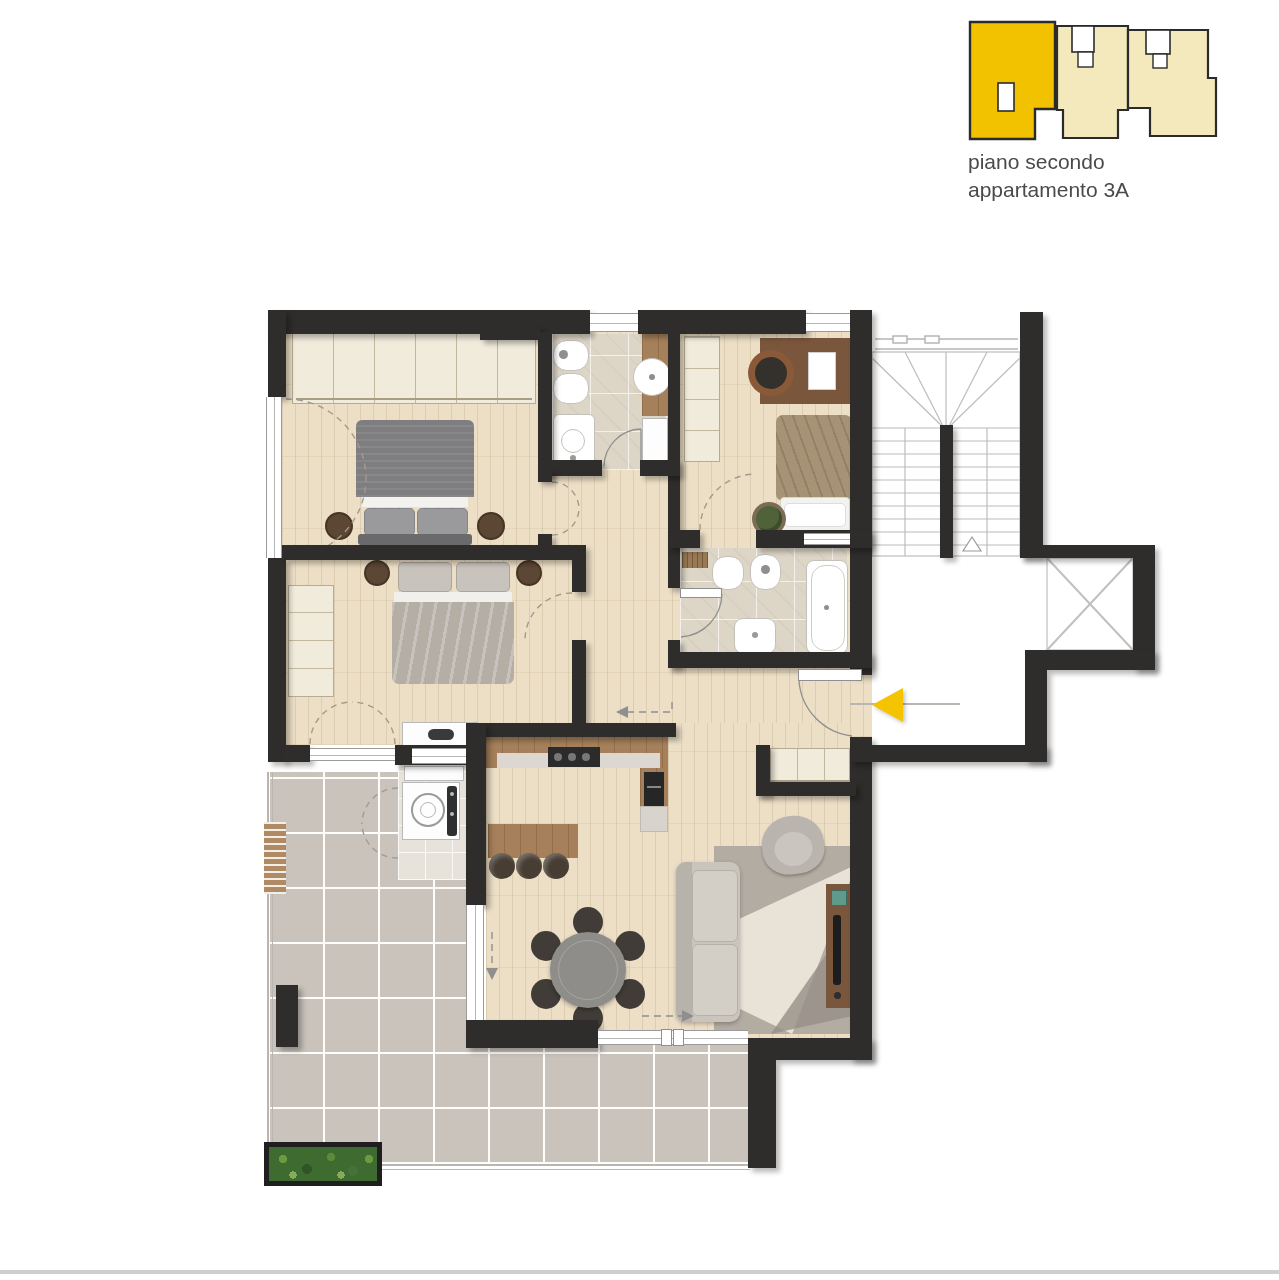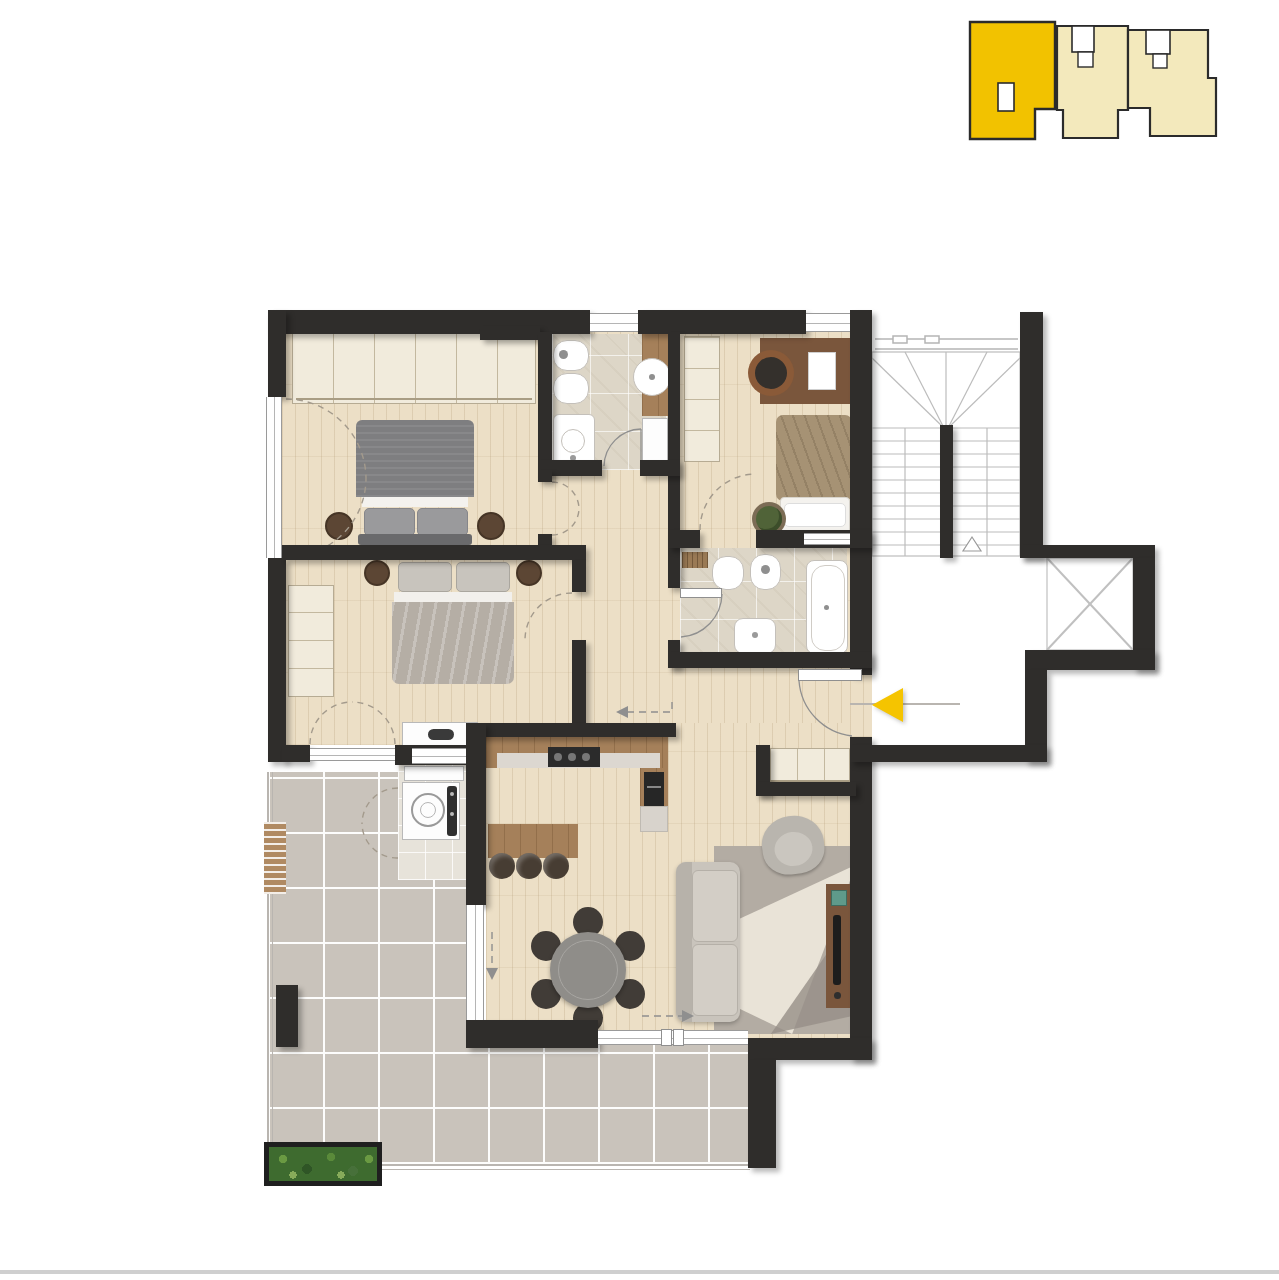--- a/index.html
+++ b/index.html
@@ -332,15 +332,19 @@
   <svg class="abs z8" style="left:960px;top:16px;" width="262" height="132" viewBox="0 0 262 132">
     <path d="M 10 6 L 95 6 L 95 93 L 75 93 L 75 123 L 10 123 Z" fill="#F2C200" stroke="#2b2b2b" stroke-width="2.4"></path>
     <rect x="38" y="67" width="16" height="28" fill="#ffffff" stroke="#2b2b2b" stroke-width="1.6"></rect>
     <path d="M 97 10 L 168 10 L 168 94 L 158 94 L 158 122 L 103 122 L 103 94 L 97 94 Z" fill="#F3E9BC" stroke="#2b2b2b" stroke-width="2.2"></path>
     <rect x="112" y="10" width="22" height="26" fill="#ffffff" stroke="#2b2b2b" stroke-width="1.6"></rect>
     <rect x="118" y="36" width="15" height="15" fill="#ffffff" stroke="#2b2b2b" stroke-width="1.4"></rect>
     <path d="M 168 14 L 248 14 L 248 62 L 256 62 L 256 120 L 190 120 L 190 92 L 168 92 Z" fill="#F3E9BC" stroke="#2b2b2b" stroke-width="2.2"></path>
     <rect x="186" y="14" width="24" height="24" fill="#ffffff" stroke="#2b2b2b" stroke-width="1.6"></rect>
     <rect x="193" y="38" width="14" height="14" fill="#ffffff" stroke="#2b2b2b" stroke-width="1.4"></rect>
   </svg>
+  <div class="cap z8">
+    <div>piano secondo</div>
+    <div>appartamento 3A</div>
+  </div>
 
   <div class="abs" style="left:0;top:1270px;width:1279px;height:4px;background:#cfcfcf;"></div>
 </div>
 
 </body></html>

